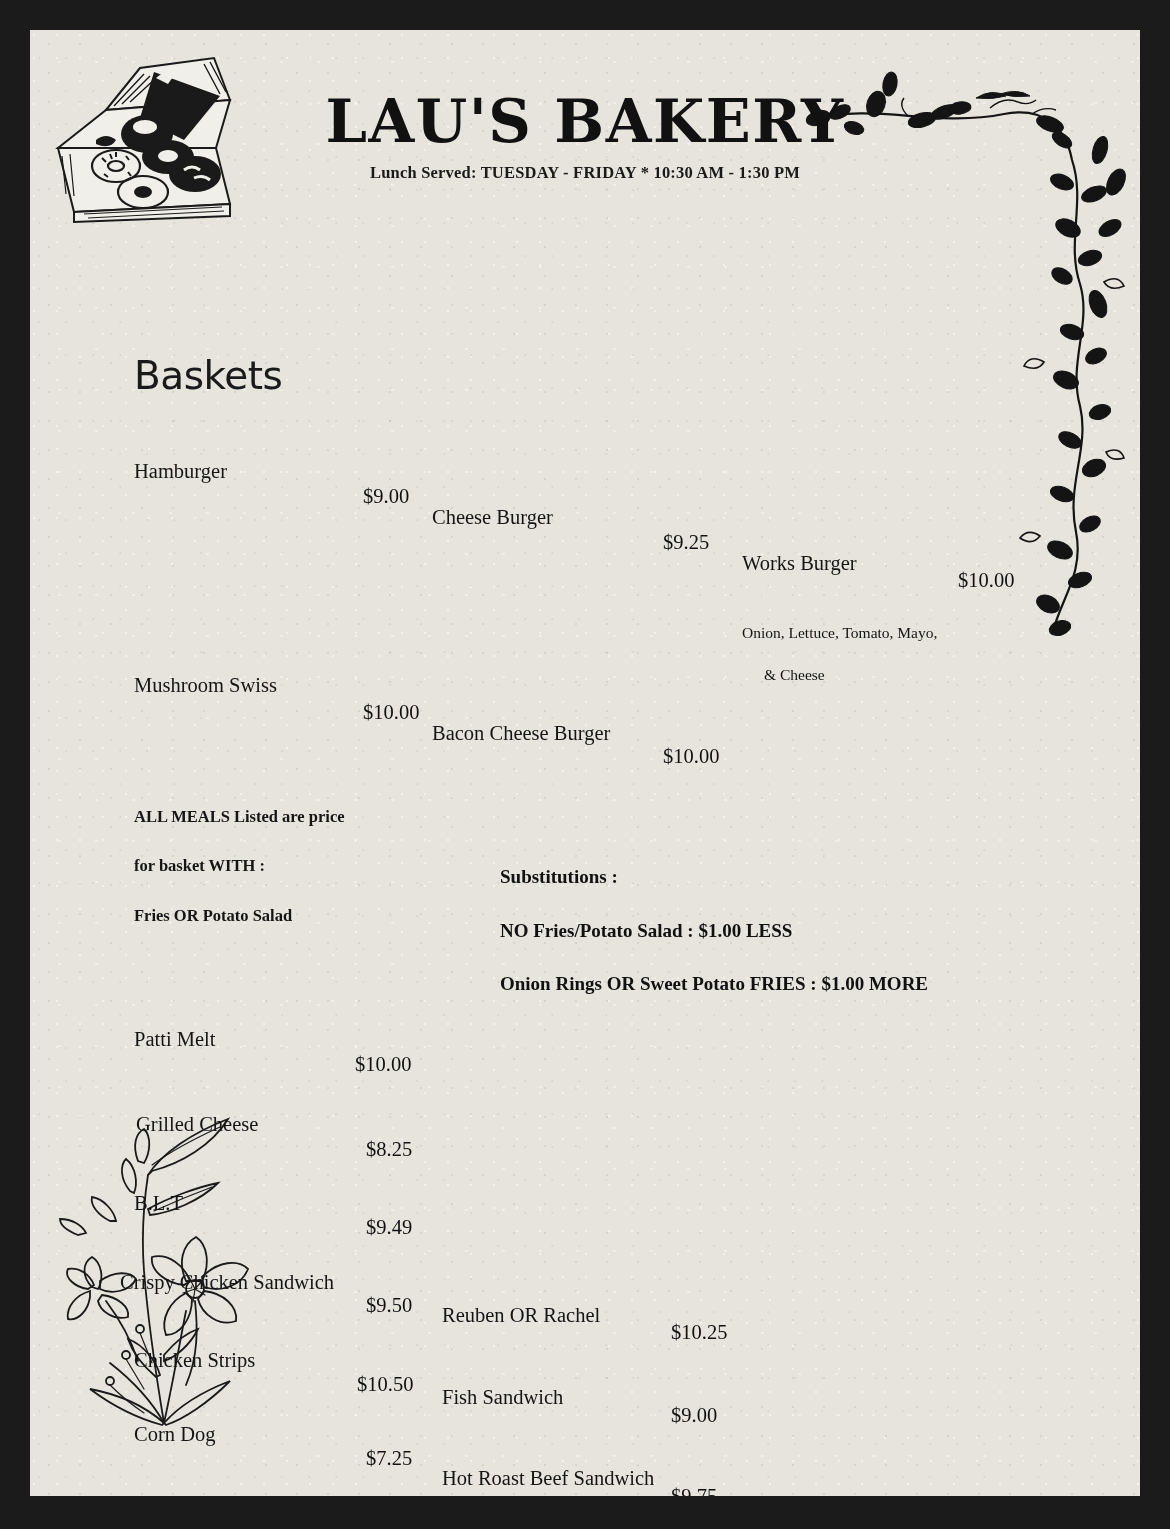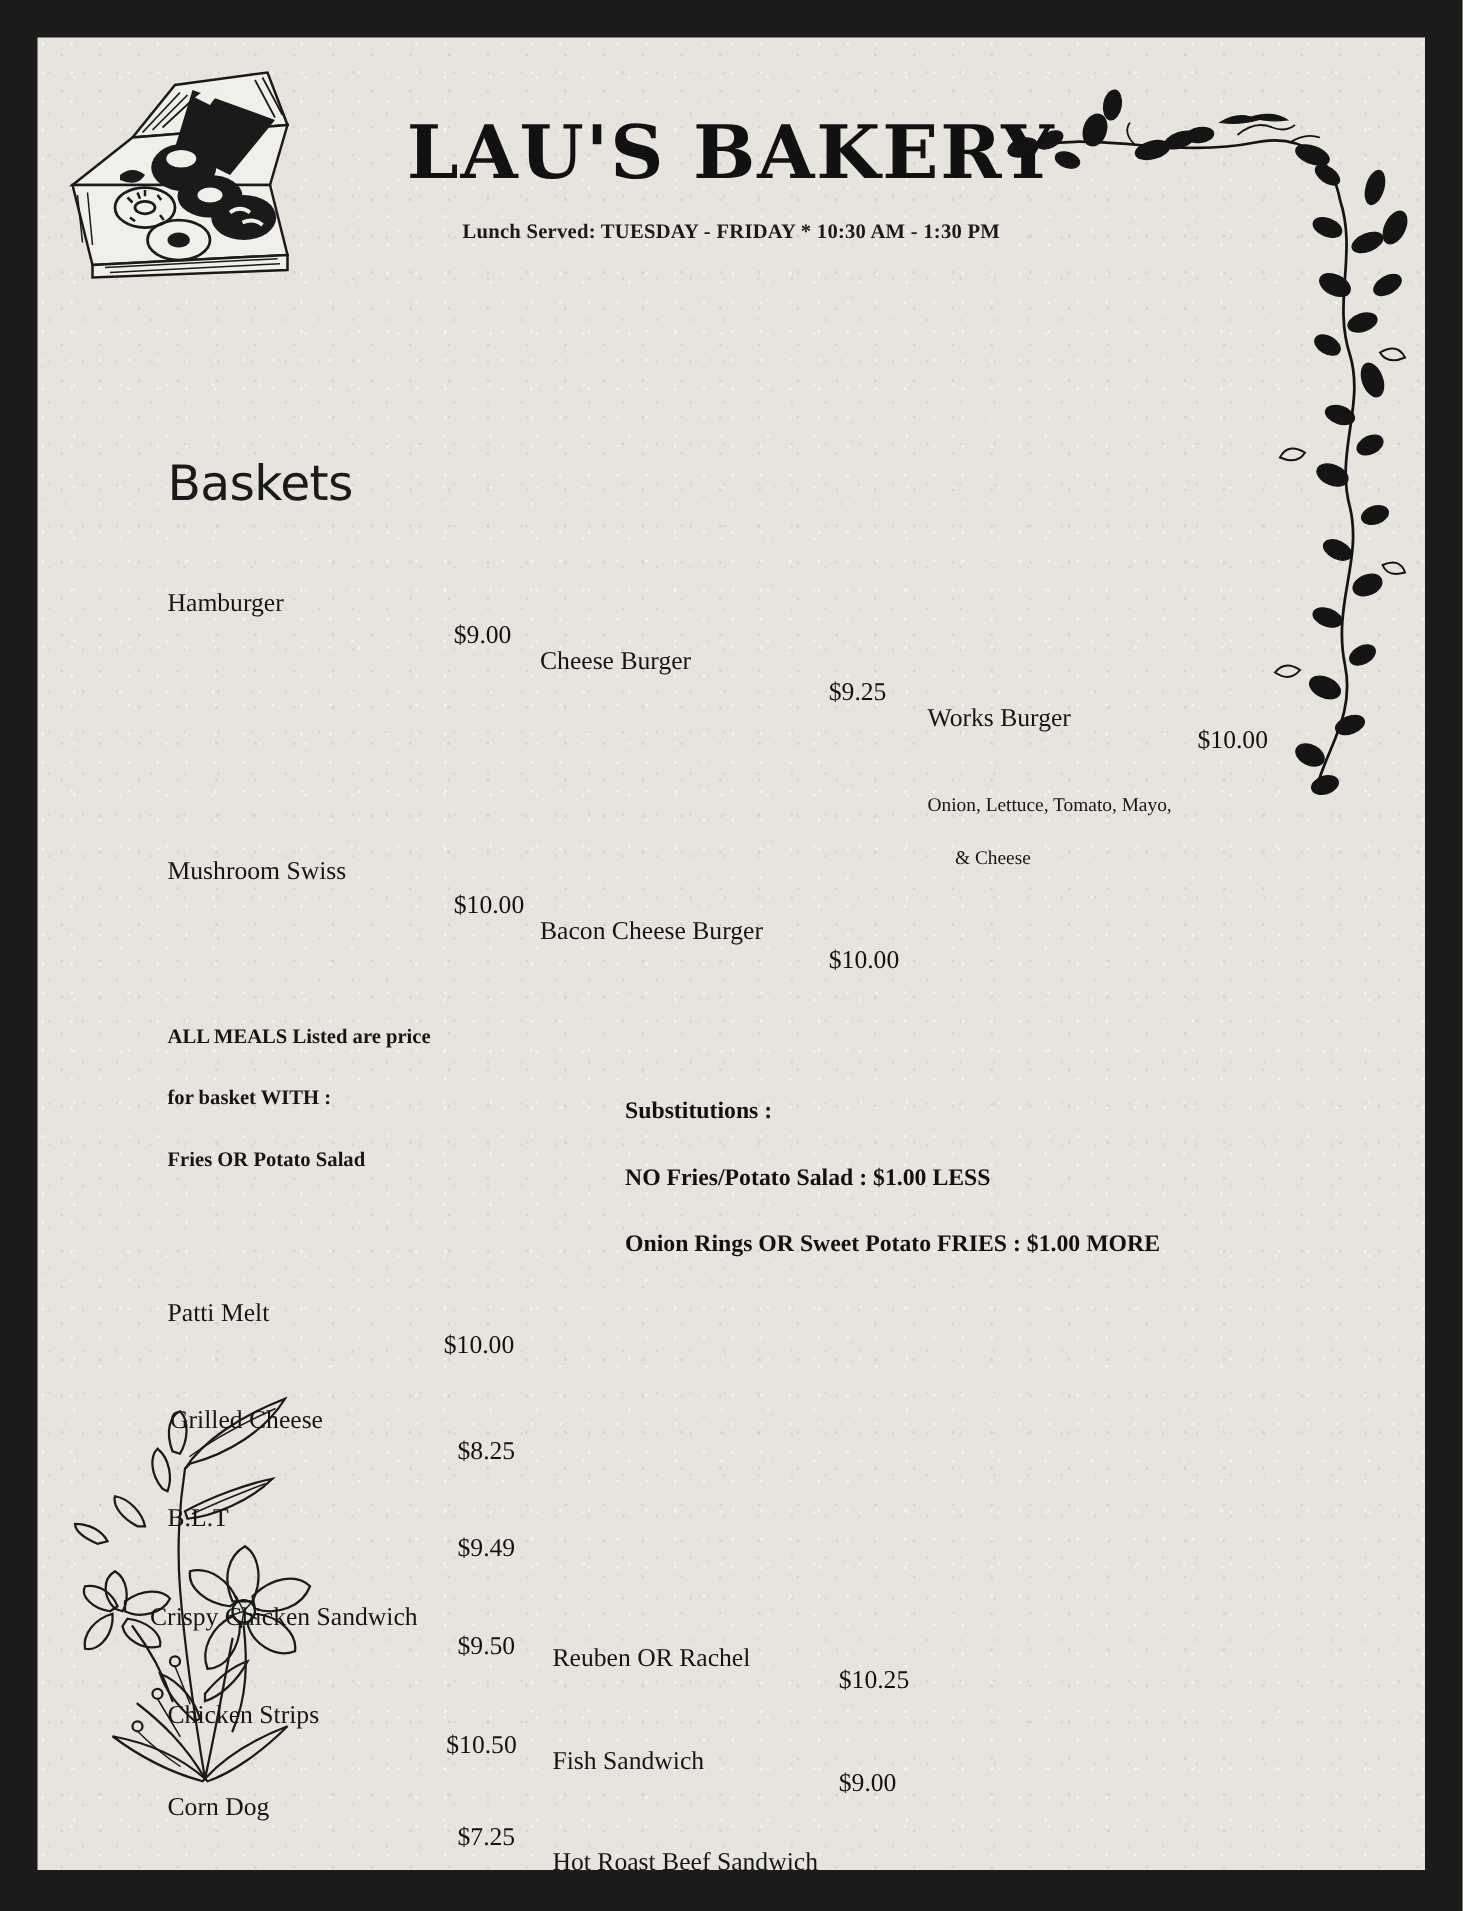--- a/index.html
+++ b/index.html
@@ -55,21 +55,21 @@
     font-weight: 700;
     letter-spacing: 1.5px;
     color: #111;
     line-height: 1;
   }
   .brand-sub {
     font-family: "Liberation Serif", serif;
     font-size: 16.5px;
     font-weight: 700;
     color: #1a1a1a;
-    margin-top: 24px;
+    margin-top: 12px;
     letter-spacing: .2px;
   }
 
   
   .section-title {
     font-family: "DejaVu Sans", sans-serif;
     font-weight: 400;
     font-size: 39px;
     color: #1a1a1a;
     letter-spacing: -.5px;

